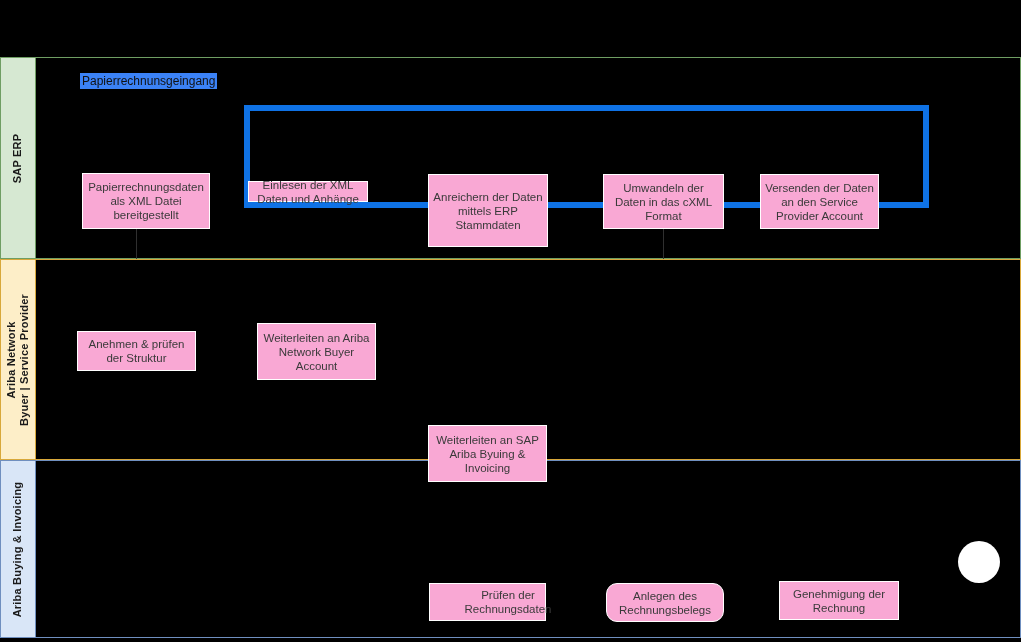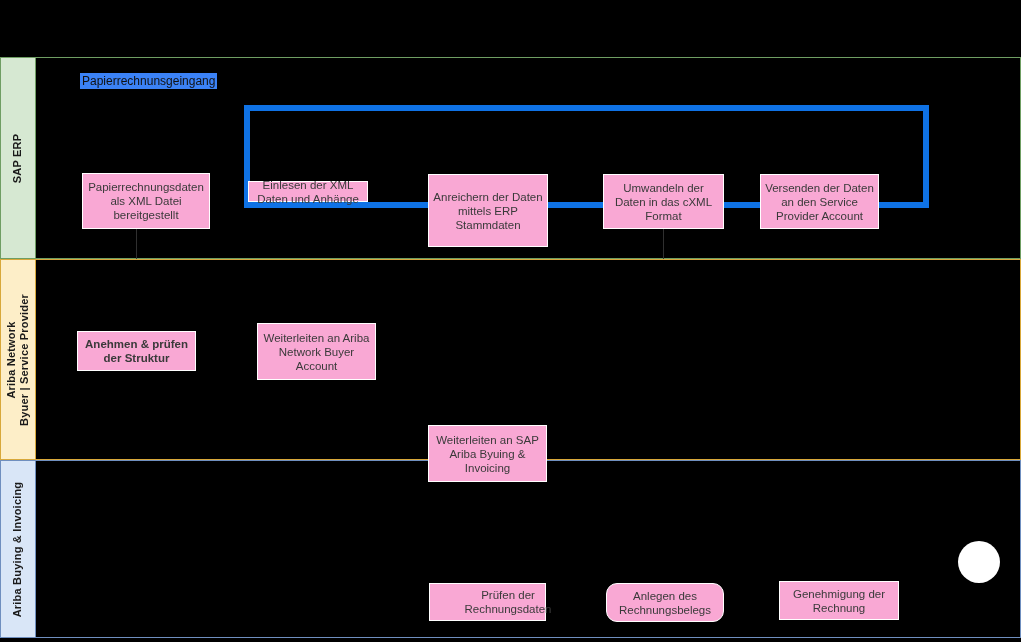--- a/index.html
+++ b/index.html
@@ -130,20 +130,20 @@
     <div class="connector" style="left: 487px; top: 440px; width: 1px; height: 20px;"></div>
     <div class="connector" style="left: 663px; top: 208px; width: 1px; height: 51px;"></div>
     <div class="connector" style="left: 487px; top: 460px; width: 1px; height: 2px;"></div>
     <div class="highlight-frame" style="left: 244px; top: 105px; width: 685px; height: 103px; border: 6px solid rgb(15, 114, 229);"></div>
     <div class="event-label" style="left: 80px; top: 73px;">Papierrechnunsgeingang</div>
     <div class="task" style="left: 82px; top: 131px; width: 128px; height: 56px;">Papierrechnungsdaten als XML Datei bereitgestellt</div>
     <div class="task" style="left: 248px; top: 139px; width: 120px; height: 21px;">Einlesen der XML Daten und Anhänge</div>
     <div class="task" style="left: 428px; top: 132px; width: 120px; height: 73px;">Anreichern der Daten mittels ERP Stammdaten</div>
     <div class="task" style="left: 603px; top: 132px; width: 121px; height: 55px;">Umwandeln der Daten in das cXML Format</div>
     <div class="task" style="left: 760px; top: 132px; width: 119px; height: 55px;">Versenden der Daten an den Service Provider Account</div>
-    <div class="task" style="left: 77px; top: 289px; width: 119px; height: 40px; font-weight: bold;">Anehmen &amp; prüfen der Struktur</div>
+    <div class="task" style="left: 77px; top: 289px; width: 119px; height: 40px;">Anehmen &amp; prüfen der Struktur</div>
     <div class="task" style="left: 428px; top: 383px; width: 119px; height: 57px;">Weiterleiten an SAP Ariba Byuing &amp; Invoicing</div>
     <div class="task" style="left: 257px; top: 281px; width: 119px; height: 57px;">Weiterleiten an Ariba Network Buyer Account</div>
     <div class="task" style="left: 429px; top: 541px; width: 117px; height: 38px; padding-left: 45px;">Prüfen der Rechnungsdaten</div>
     <div class="task" style="left: 606px; top: 541px; width: 118px; height: 39px; border-radius: 11px;">Anlegen des Rechnungsbelegs</div>
     <div class="task" style="left: 779px; top: 539px; width: 120px; height: 39px;">Genehmigung der Rechnung</div>
     <div class="end-event" style="left: 958px; top: 541px; width: 42px; height: 42px;"></div>
   </div>
 
 </body></html>

